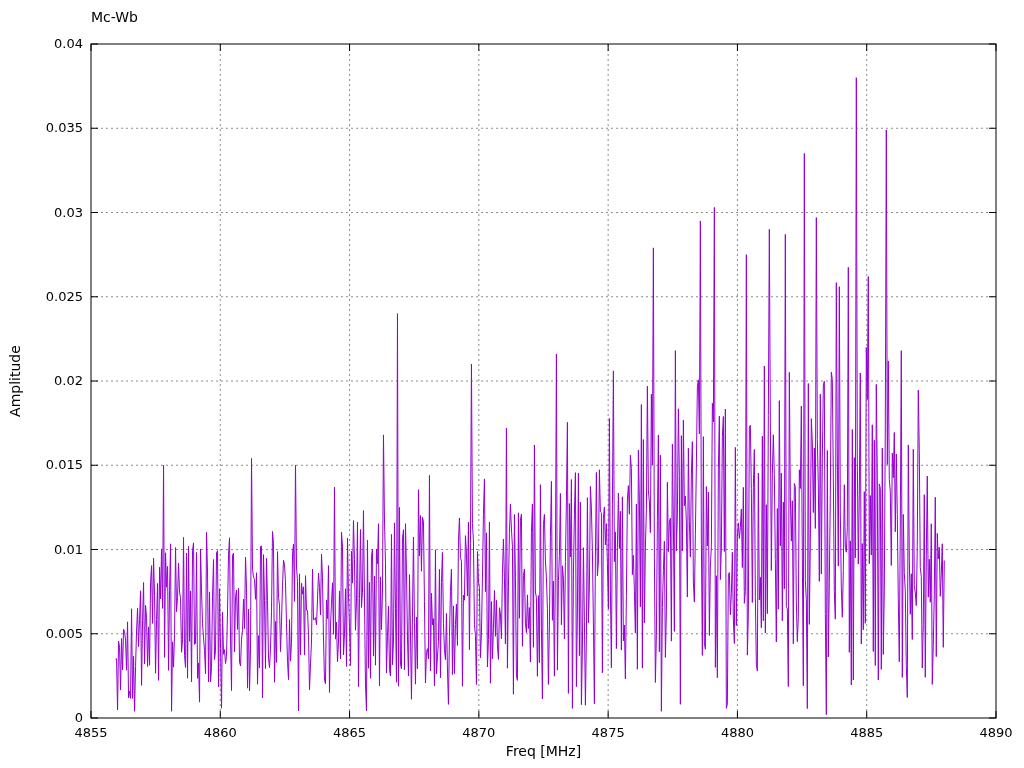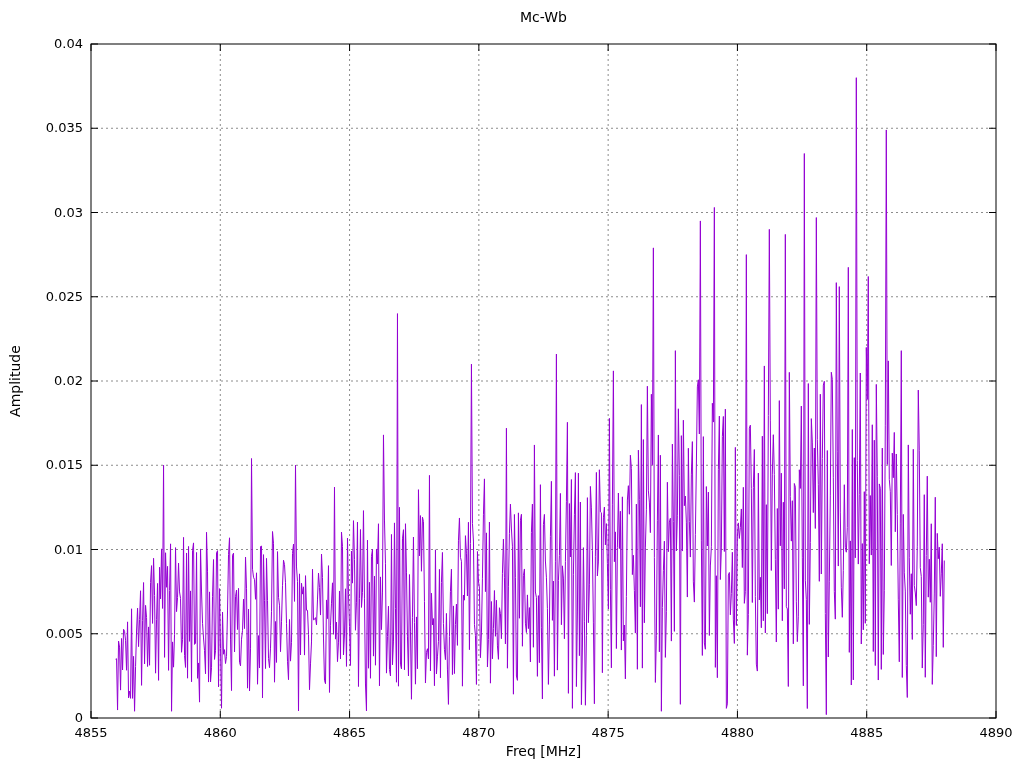--- a/index.html
+++ b/index.html
@@ -9,21 +9,21 @@
   }
   #screen {
     position: relative;
     width: 1024px; height: 768px;
     background: #ffffff;
     overflow: hidden;
   }
   .chart-title {
     position: absolute;
     left: 91px; top: 9px; width: 905px;
-    text-align: center;
+    text-align: left;
     font-size: 14px; color: #000000;
   }
   .x-axis-title {
     position: absolute;
     left: 91px; top: 743px; width: 905px;
     text-align: center;
     font-size: 14px; color: #000000;
   }
   .y-axis-title {
     position: absolute;

